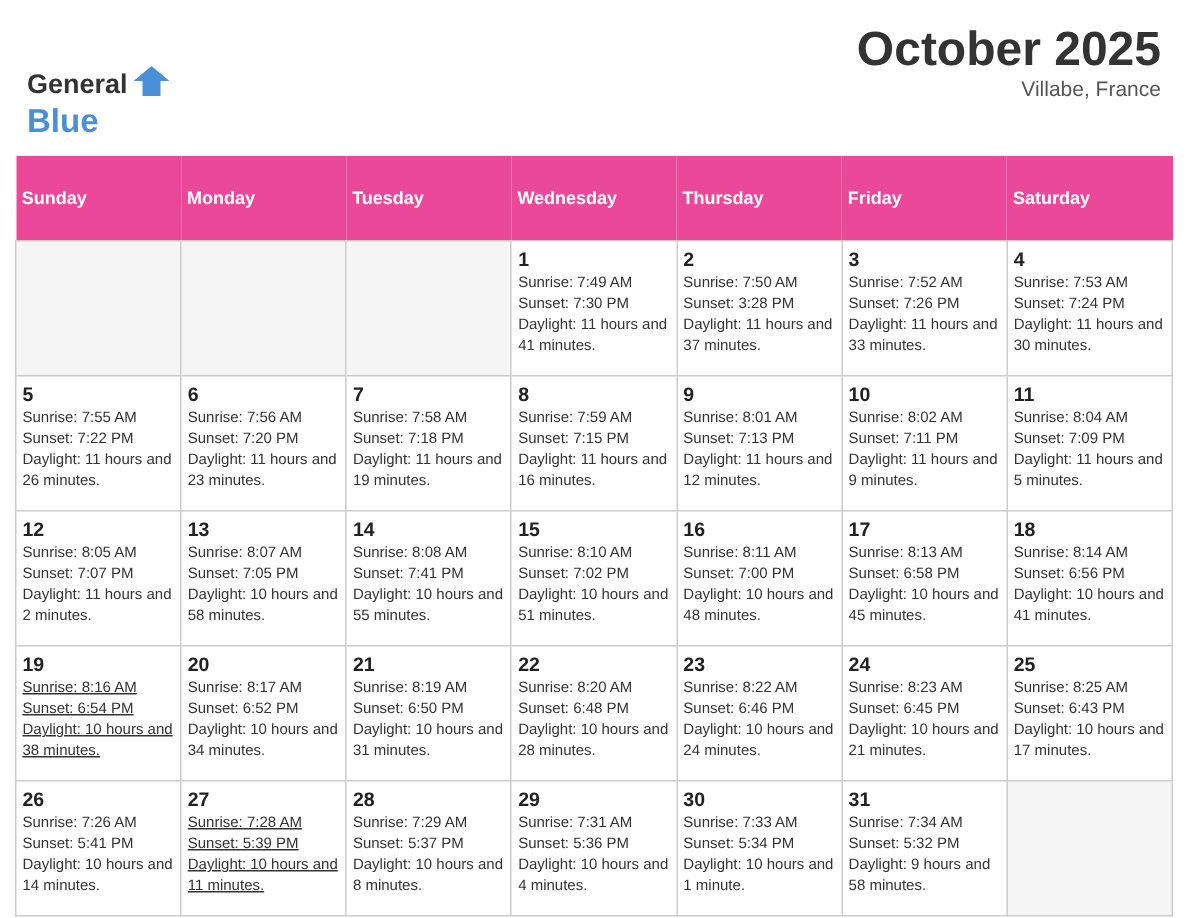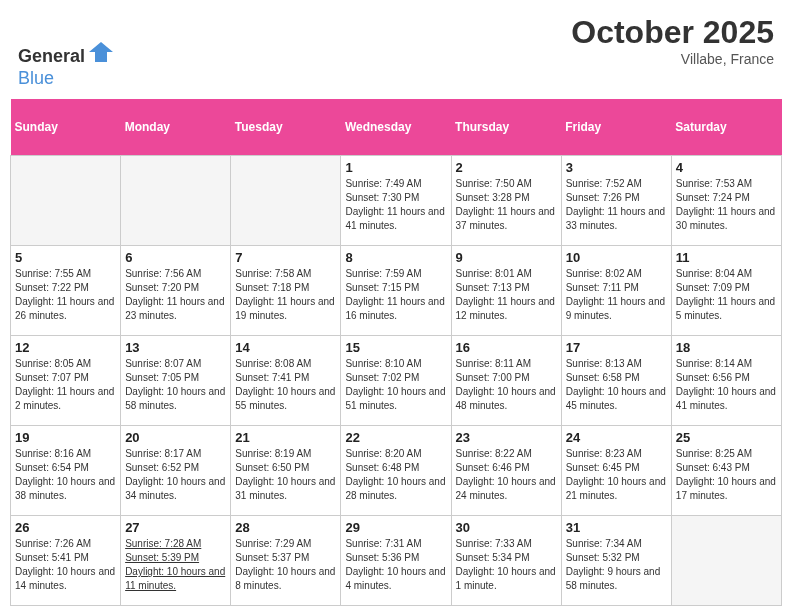--- a/index.html
+++ b/index.html
@@ -83,21 +83,21 @@
       background: #fff;
     }
   </style>
 </head>
 <body>
 
 <div class="header">
   <div class="logo">
     <div class="logo-text">
       <span style="font-size:18px;font-weight:bold;color:#333;">General</span>
-      <span style="font-size:18px;font-weight:normal;color:#4a90d9;">Blue</span>
+      <span style="font-size:22px;font-weight:bold;color:#4a90d9;">Blue</span>
     </div>
     <svg class="logo-icon" viewBox="0 0 28 28" xmlns="http://www.w3.org/2000/svg">
       <polygon points="14,4 26,14 20,14 20,24 8,24 8,14 2,14" fill="#4a90d9"></polygon>
     </svg>
   </div>
   <div class="title-section">
     <div class="month-title">October 2025</div>
     <div class="location">Villabe, France</div>
   </div>
 </div>
@@ -228,21 +228,21 @@
         <td>
           <div class="day-num">18</div>
           <div class="day-info" style="white-space: pre-line;">Sunrise: 8:14 AM
 Sunset: 6:56 PM
 Daylight: 10 hours and 41 minutes.</div>
         </td>
       </tr>
       <tr>
         <td>
           <div class="day-num">19</div>
-          <div class="day-info" style="white-space: pre-line;">Sunrise: 8:16 AM
+          <div class="day-info" style="white-space: pre-line; text-decoration: underline;">Sunrise: 8:16 AM
 Sunset: 6:54 PM
 Daylight: 10 hours and 38 minutes.</div>
         </td>
         <td>
           <div class="day-num">20</div>
           <div class="day-info" style="white-space: pre-line;">Sunrise: 8:17 AM
 Sunset: 6:52 PM
 Daylight: 10 hours and 34 minutes.</div>
         </td>
         <td>

